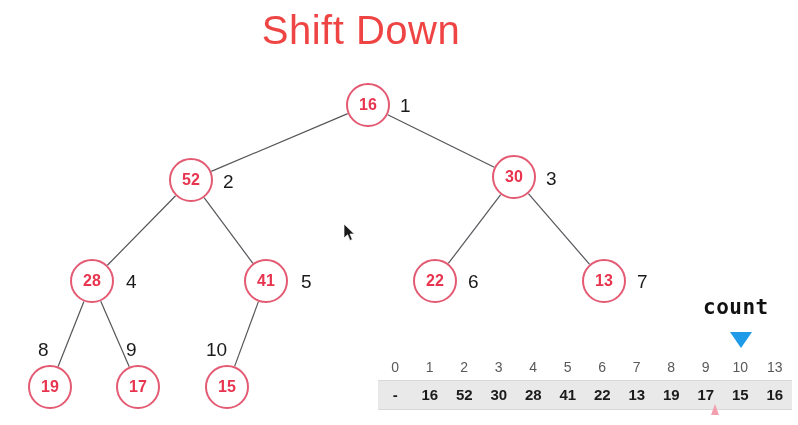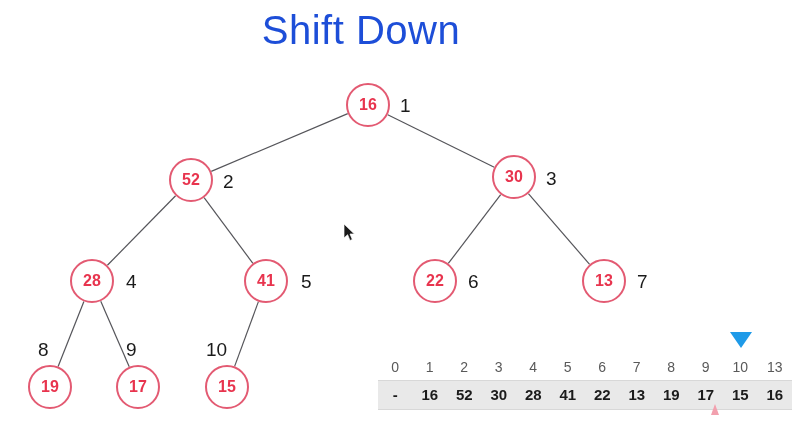--- a/index.html
+++ b/index.html
@@ -16,21 +16,21 @@
     font-family: "Liberation Sans", sans-serif;
   }
   #title {
     position: absolute;
     top: 8px;
     left: 0;
     width: 722px;
     text-align: center;
     font-size: 40px;
     font-weight: 400;
-    color: #1d4ed8;
+    color: #ef4444;
     letter-spacing: 0.5px;
     font-family: "Liberation Sans", sans-serif;
   }
   svg#edges {
     position: absolute;
     top: 0;
     left: 0;
     width: 798px;
     height: 425px;
   }
@@ -182,20 +182,21 @@
       <div class="node" style="left: 116px; top: 365px;">
         <span class="node-label">17</span>
       </div>
       <div class="idx" style="left: 126px; top: 340px;">9</div>
       <div class="node" style="left: 205px; top: 365px;">
         <span class="node-label">15</span>
       </div>
       <div class="idx" style="left: 206px; top: 340px;">10</div>
     </div>
 
+  <div id="count-label">count</div>
   <div id="count-arrow"></div>
 
   <div id="array">
     <div class="arr-row" id="arr-indices">
         <div class="arr-cell arr-index">0</div>
         <div class="arr-cell arr-index">1</div>
         <div class="arr-cell arr-index">2</div>
         <div class="arr-cell arr-index">3</div>
         <div class="arr-cell arr-index">4</div>
         <div class="arr-cell arr-index">5</div>

